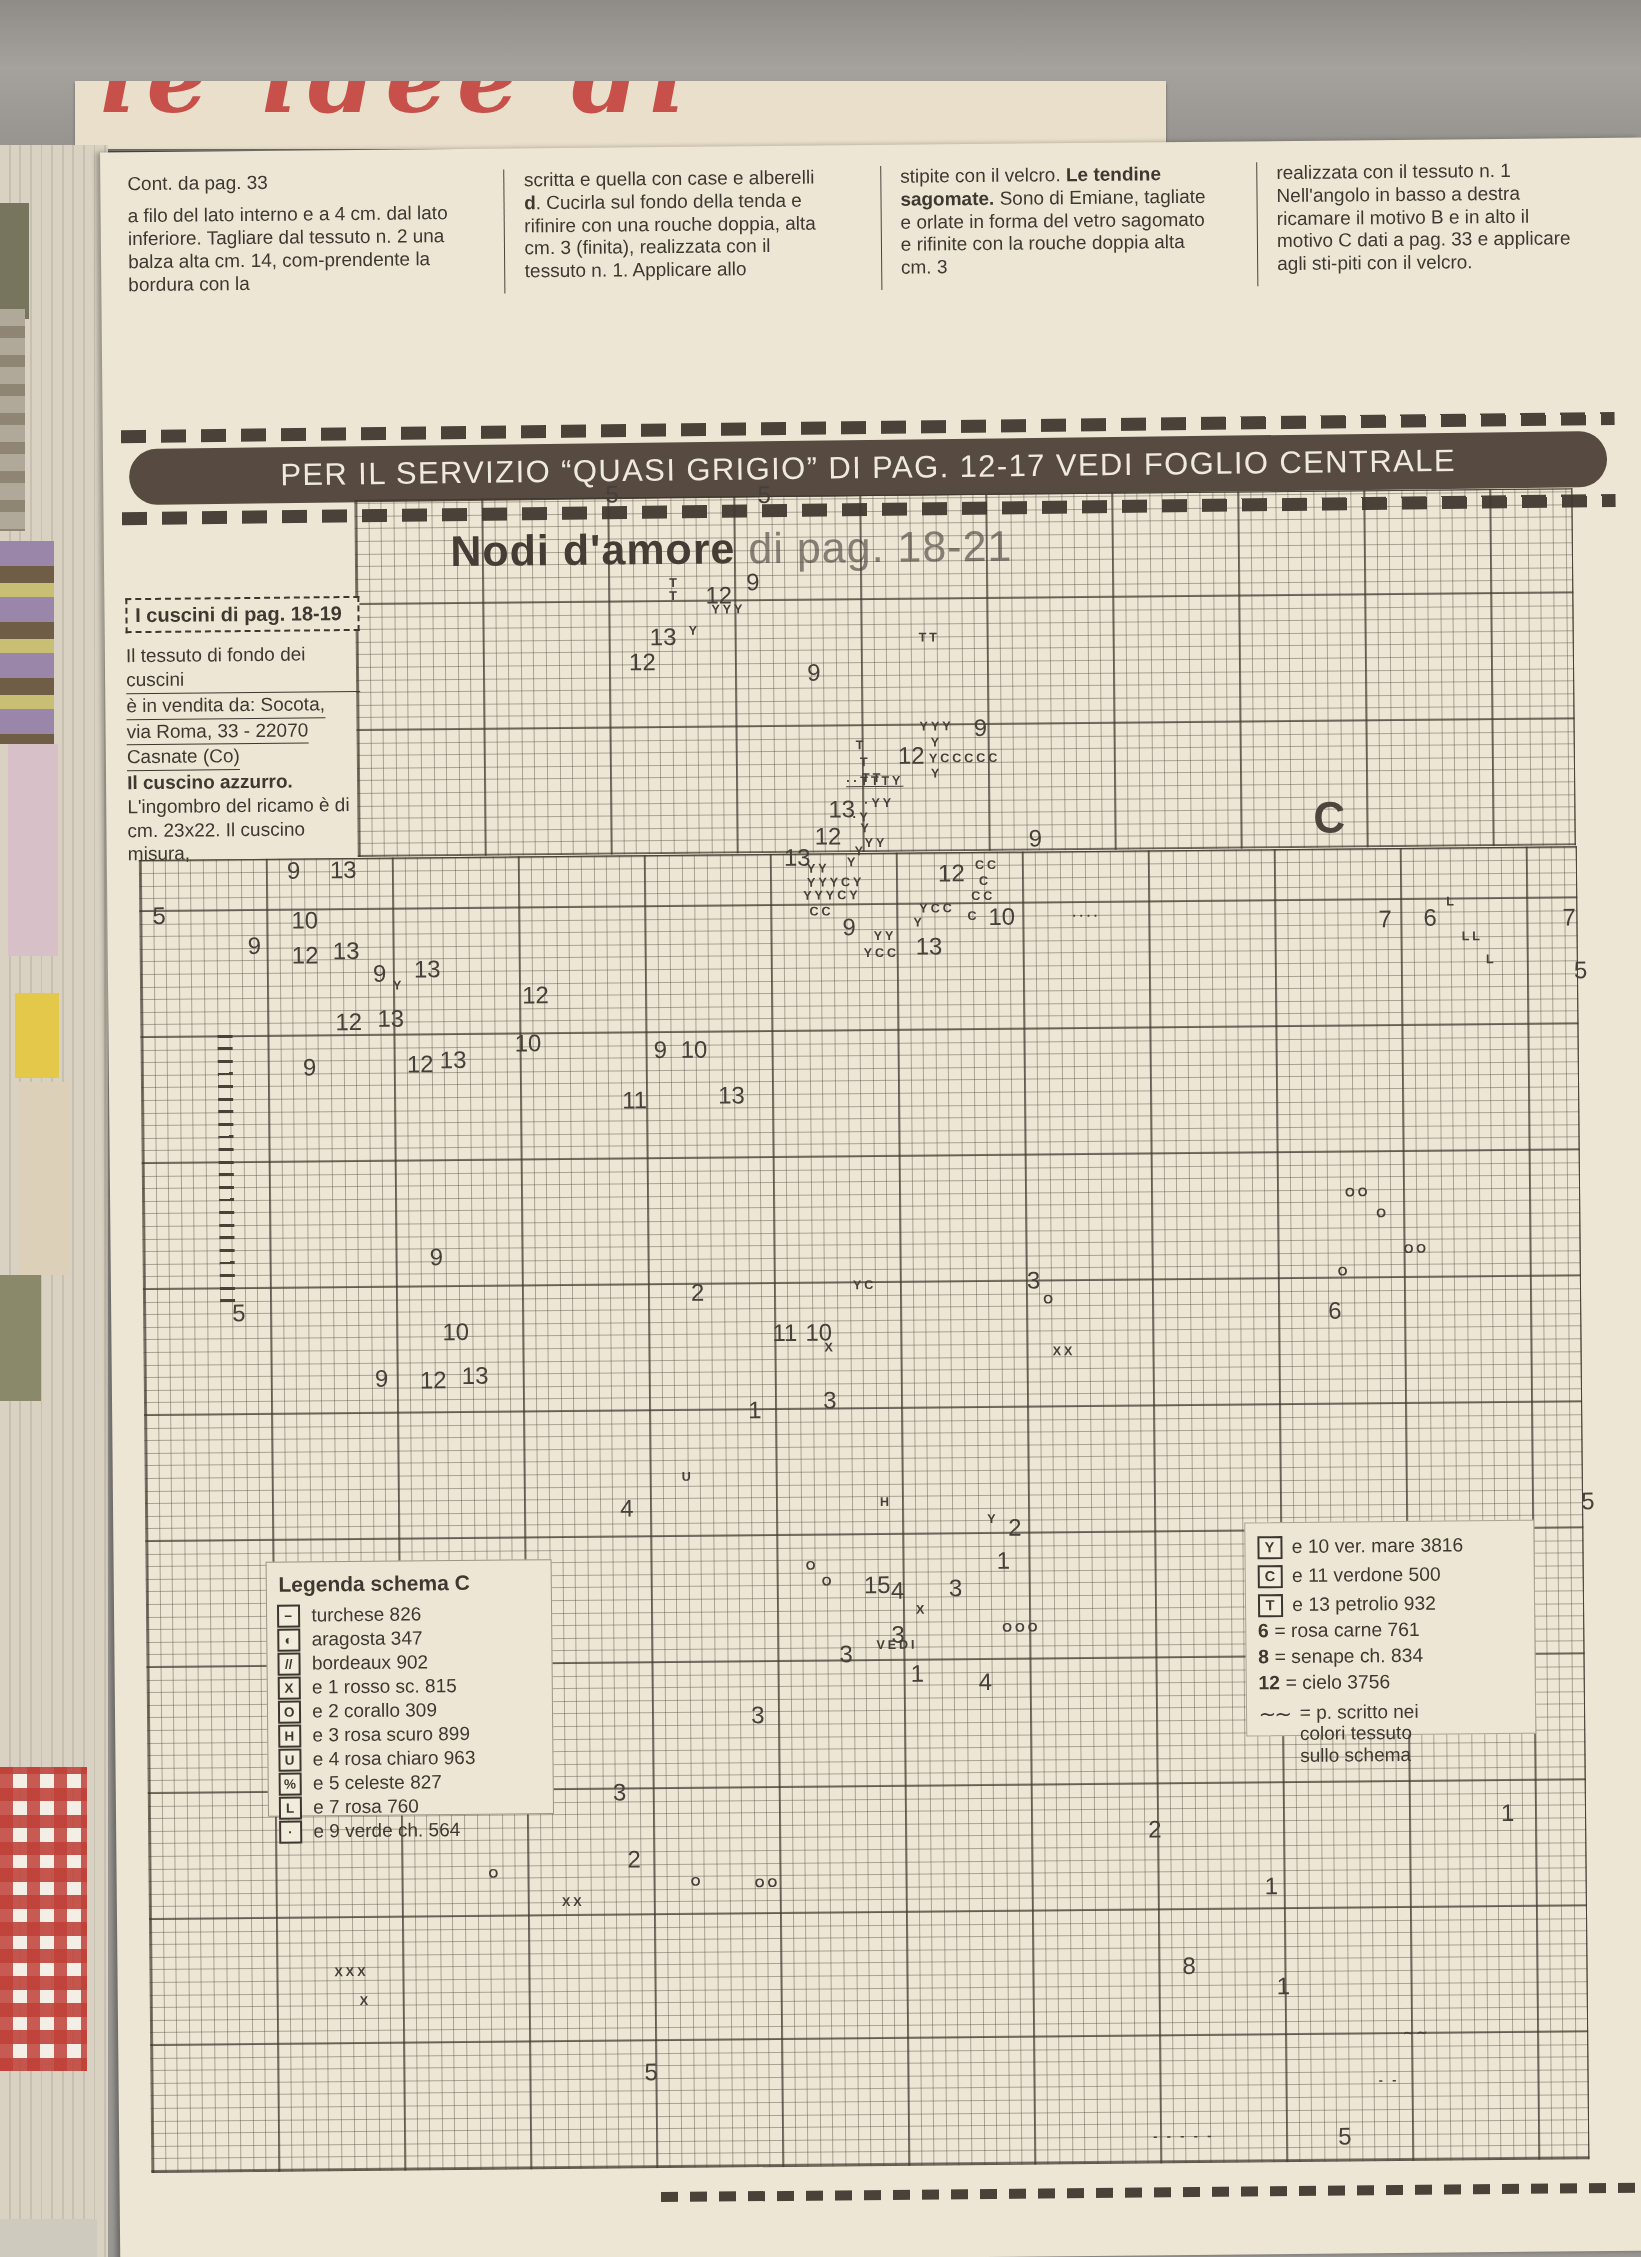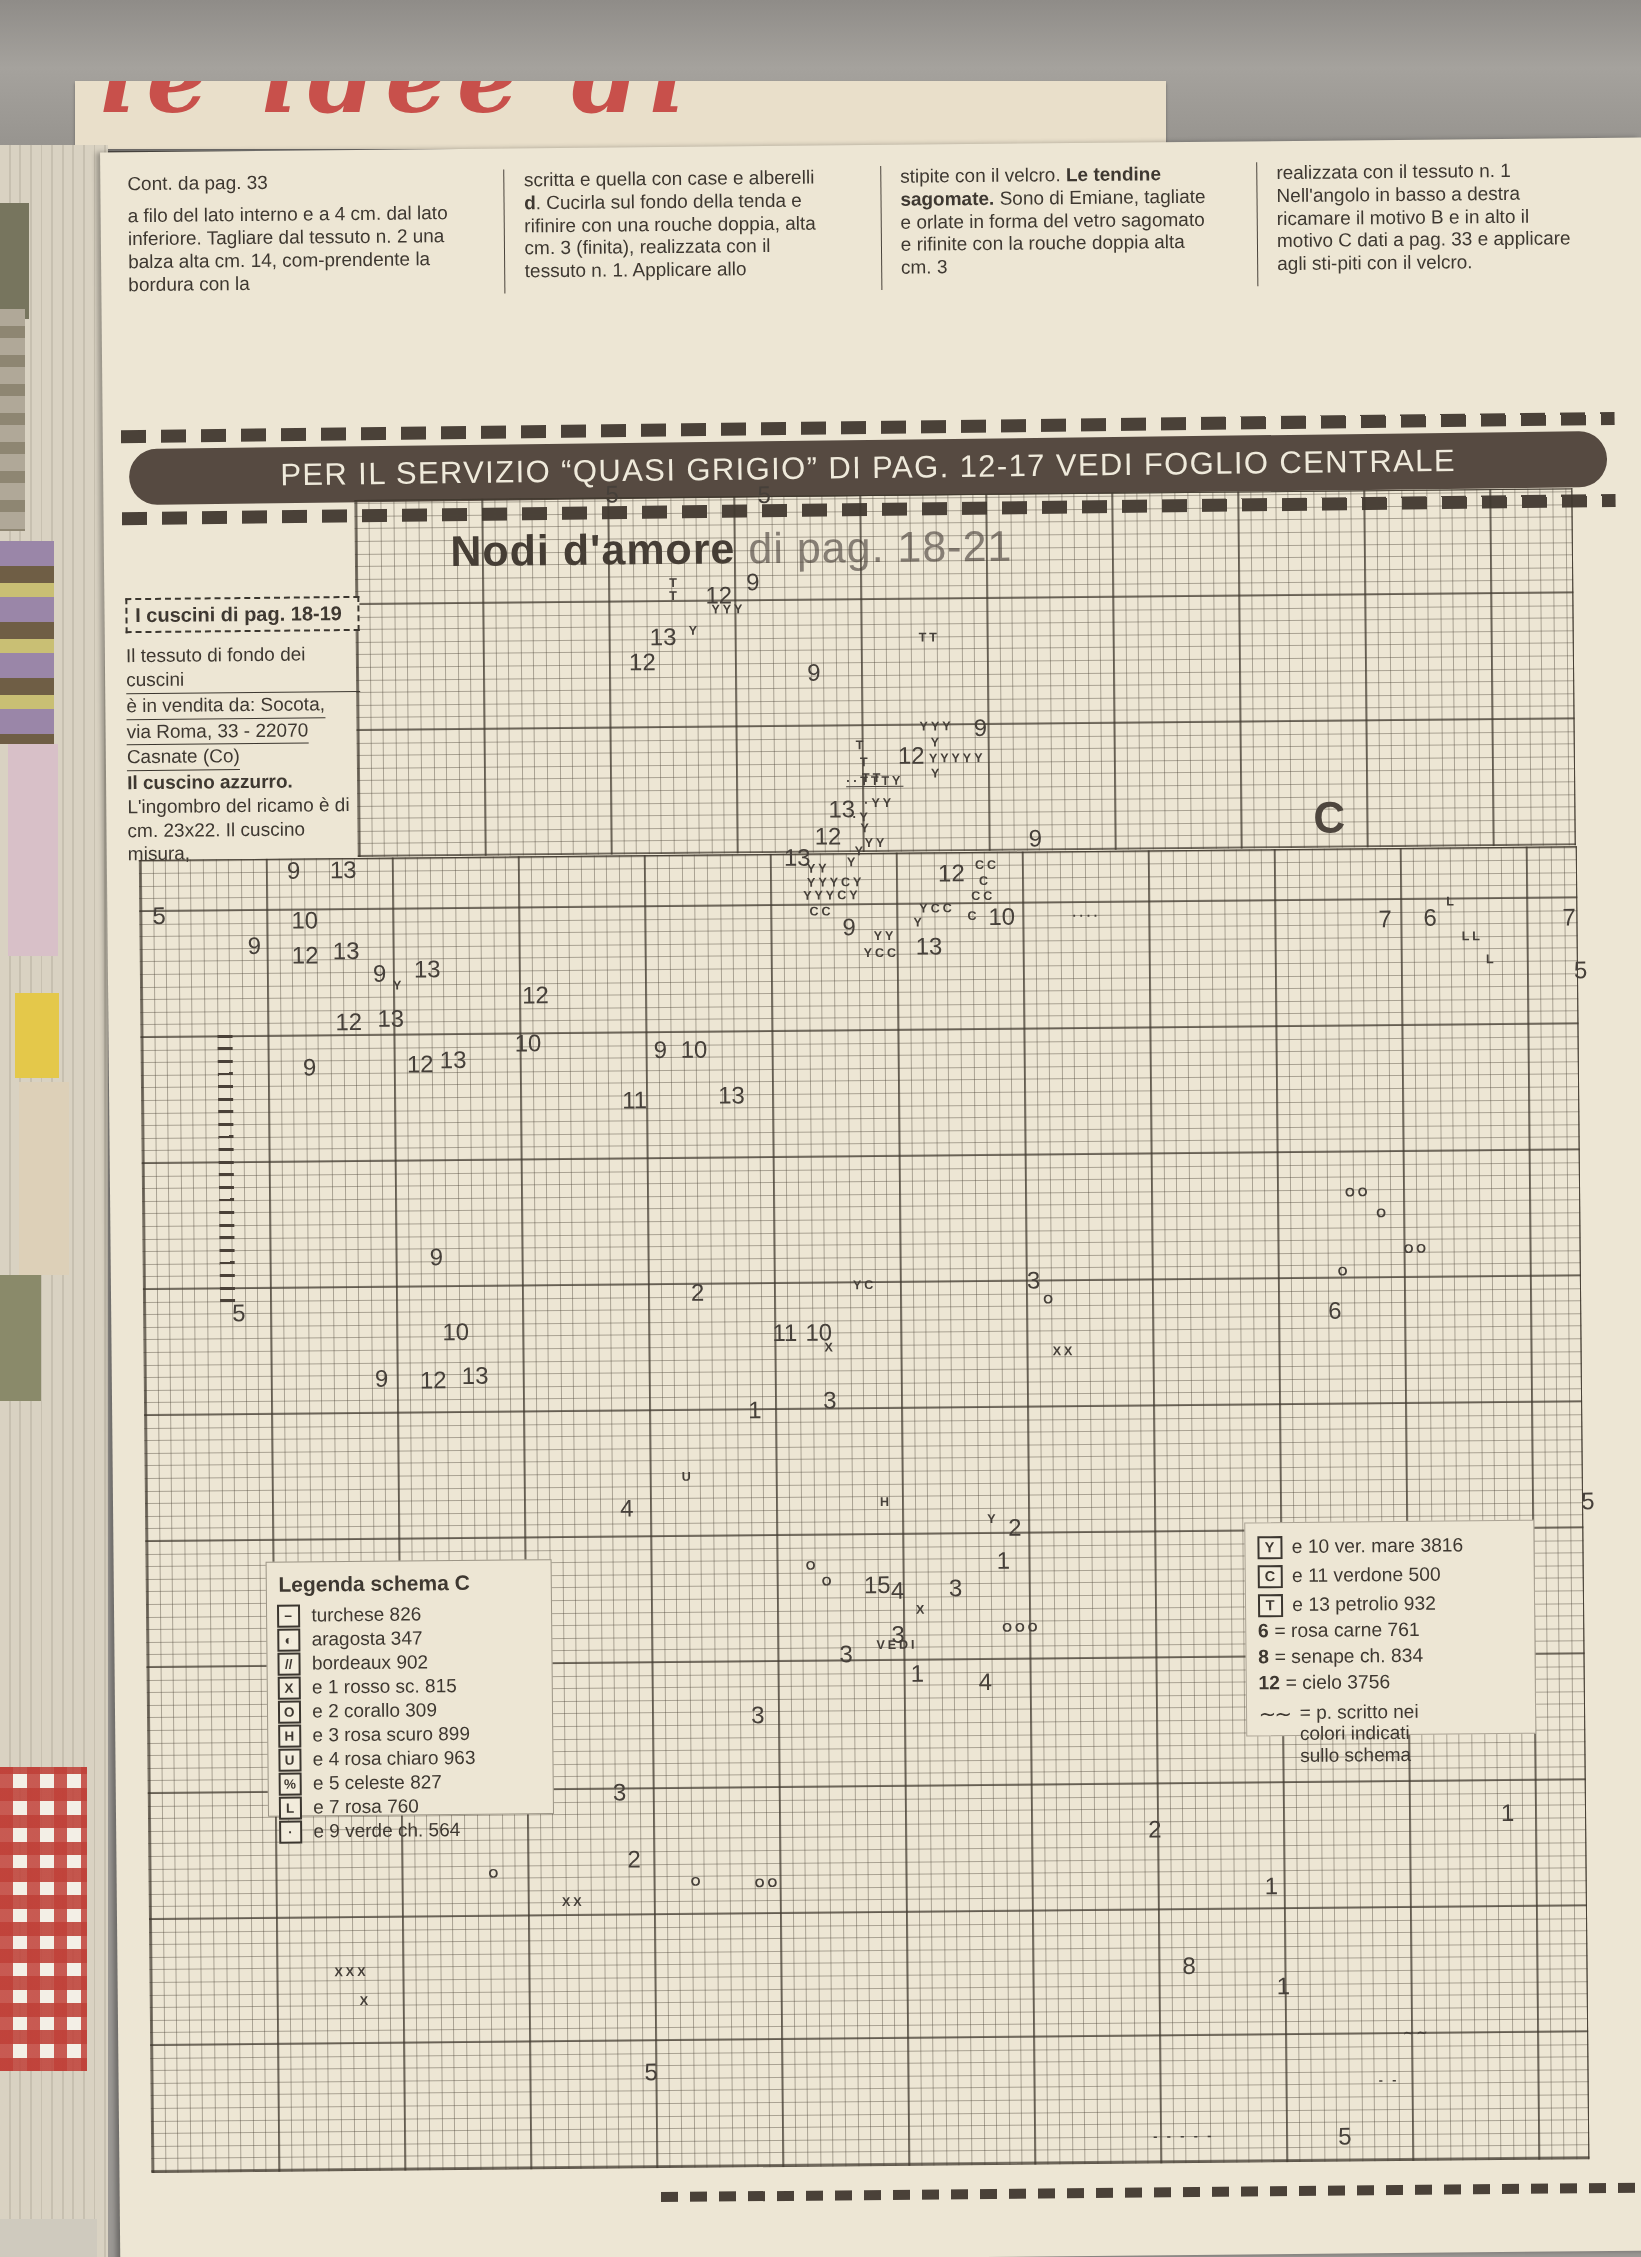--- a/index.html
+++ b/index.html
@@ -171,21 +171,21 @@
           <span class="ann n" style="left: 521px; top: 145px;">13</span>
           <span class="ann s" style="left: 560px; top: 145px;">Y</span>
           <span class="ann n" style="left: 500px; top: 170px;">12</span>
           <span class="ann n" style="left: 678px; top: 182px;">9</span>
           <span class="ann s" style="left: 790px; top: 154px;">TT</span>
           <span class="ann s" style="left: 790px; top: 243px;">YYY</span>
           <span class="ann n" style="left: 844px; top: 239px;">9</span>
           <span class="ann s" style="left: 726px; top: 261px;">T</span>
           <span class="ann n" style="left: 768px; top: 266px;">12</span>
           <span class="ann s" style="left: 801px; top: 259px;">Y</span>
-          <span class="ann s" style="left: 799px; top: 275px;">YYYYY</span>
+          <span class="ann s" style="left: 799px; top: 275px;">YCCCCC</span>
           <span class="ann s" style="left: 730px; top: 278px;">T</span>
           <span class="ann s" style="left: 732px; top: 294px;">TT</span>
           <span class="ann s" style="left: 801px; top: 290px;">Y</span>
           <span class="ann s" style="left: 716px; top: 297px; text-decoration: underline;">··TTTY</span>
           <span class="ann n" style="left: 698px; top: 319px;">13</span>
           <span class="ann s" style="left: 734px; top: 319px;">·YY</span>
           <span class="ann s" style="left: 722px; top: 333px;">·Y</span>
           <span class="ann n" style="left: 684px; top: 346px;">12</span>
           <span class="ann s" style="left: 730px; top: 344px;">Y</span>
           <span class="ann s" style="left: 734px; top: 359px;">YY</span>
@@ -365,21 +365,21 @@
             <span>= senape ch. 834</span>
           </div>
         <div class="eqrow">
             <span class="eqnum">12</span>
             <span>= cielo 3756</span>
           </div>
         <div class="noterow">
           <span class="notesym">∼∼</span>
           <span class="notelines">
             <div>= p. scritto nei</div>
-            <div>colori indicati</div>
+            <div>colori tessuto</div>
             <div>sullo schema</div>
           </span>
         </div>
       </div>
     </div>
 
     <div class="info-box">
       <div class="info-head">I cuscini di pag. 18-19</div>
       <div class="info-body">
         <div class="uline">Il tessuto di fondo dei cuscini</div>

